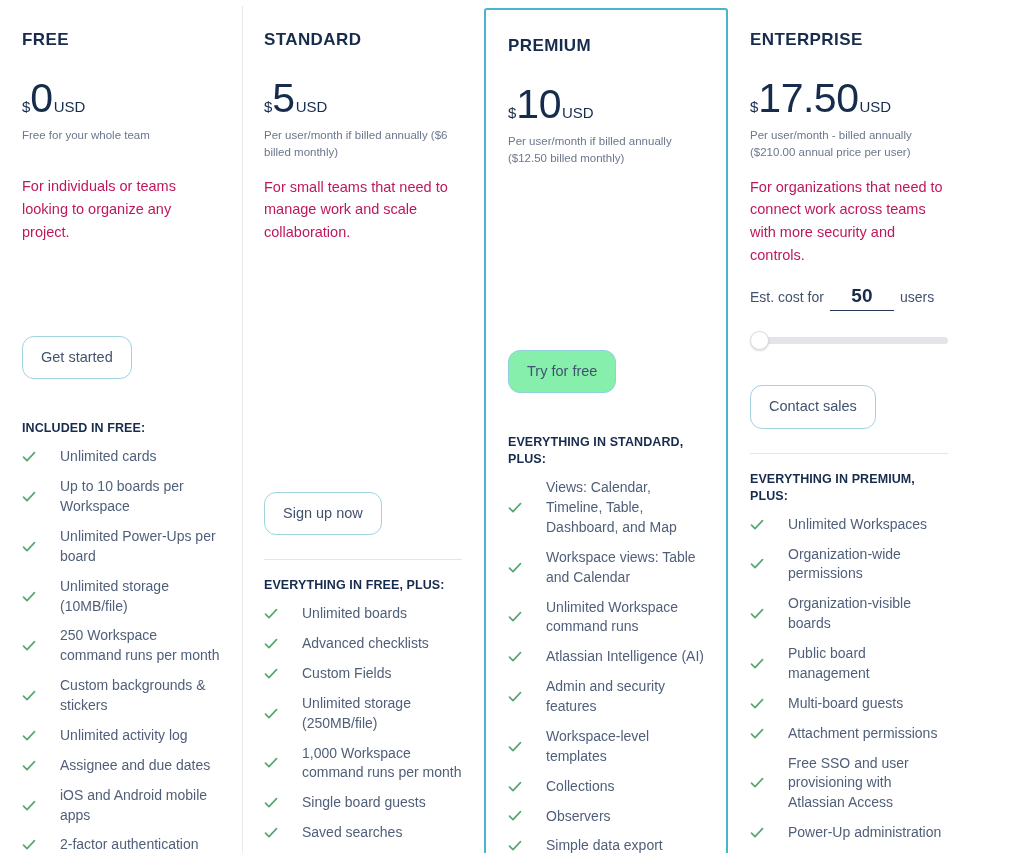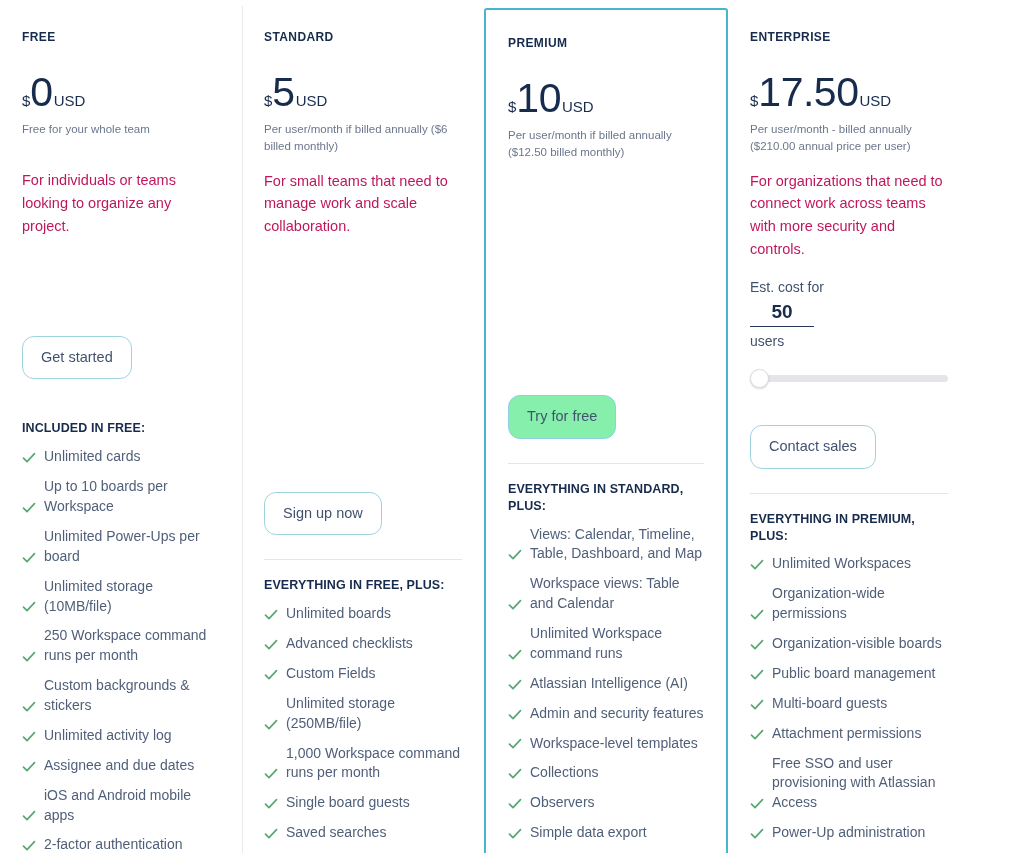--- a/index.html
+++ b/index.html
@@ -49,21 +49,21 @@
     margin-top: 8px;
     padding-top: 26px;
     width: 244px;
     flex: 0 0 244px;
     z-index: 3;
   }
   .plan-column.highlighted + .plan-column::before { display: none; }
   .plan-column.highlighted::before { display: none; }
 
   .plan-name {
-    font-size: 12px;
+    font-size: 17px;
     font-weight: bold;
     letter-spacing: 0.4px;
     color: #172b4d;
     margin-bottom: 28px;
   }
 
   .price-row {
     display: flex;
     align-items: baseline;
     color: #172b4d;
@@ -107,21 +107,20 @@
 
   .estimator {
     margin-top: 18px;
   }
   .estimator-line {
     display: flex;
     align-items: baseline;
     font-size: 14px;
     color: #42526e;
     gap: 6px;
-    flex-direction: column;
   }
   .estimator-input {
     width: 64px;
     border: none;
     border-bottom: 1.5px solid #253858;
     background: transparent;
     text-align: center;
     font-family: "Liberation Sans", sans-serif;
     font-size: 19px;
     font-weight: bold;
@@ -193,22 +192,22 @@
     font-weight: bold;
     letter-spacing: 0.1px;
     color: #172b4d;
     line-height: 1.35;
     margin: 17px 0 10px 0;
   }
 
   .features-list { list-style: none; }
   .feature-item {
     display: flex;
-    align-items: flex-end;
-    gap: 8px;
+    align-items: center;
+    gap: 24px;
     margin-bottom: 10px;
   }
   .check-icon {
     flex: 0 0 auto;
     width: 14px;
     height: 16px;
     margin-top: 2px;
   }
   .check-icon svg { display: block; }
   .feature-text {

